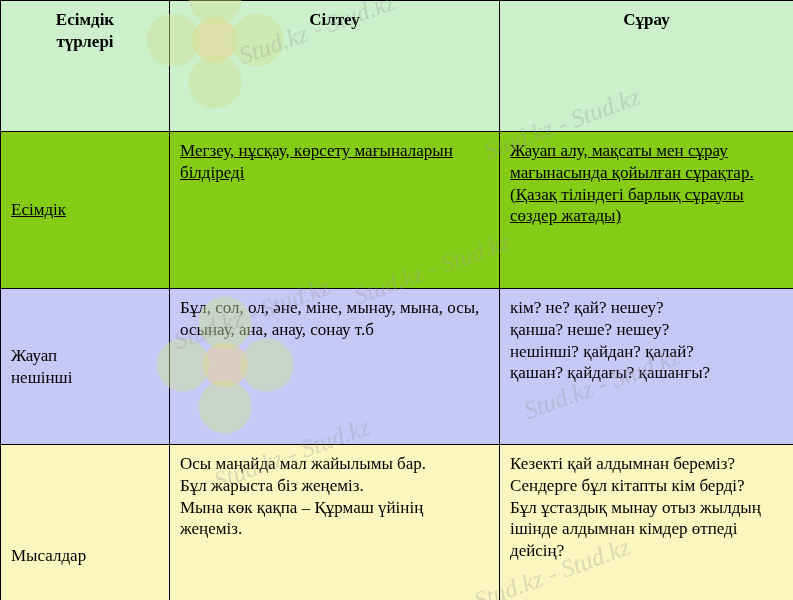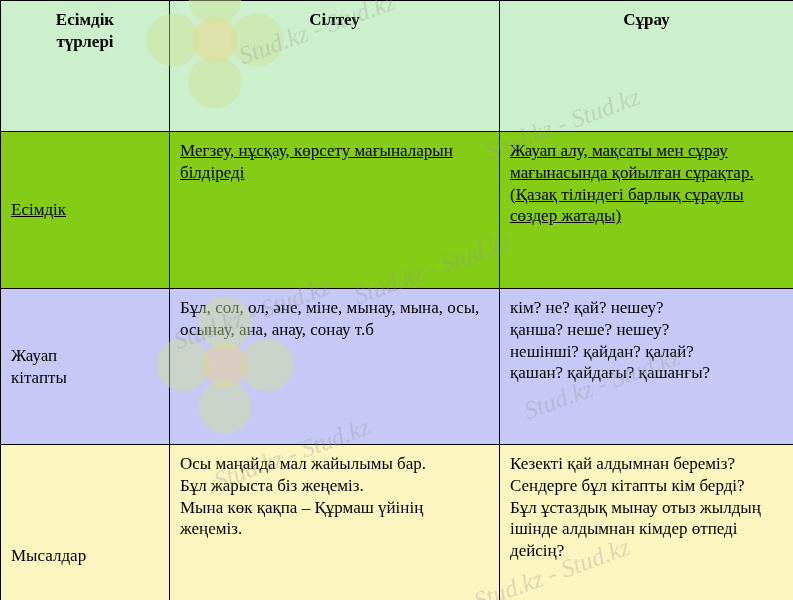--- a/index.html
+++ b/index.html
@@ -120,21 +120,21 @@
 
     <tr class="row-rule">
       <td class="label-cell">Есімдік</td>
       <td class="mid">Мегзеу, нұсқау, көрсету мағыналарын білдіреді</td>
       <td>Жауап алу, мақсаты мен сұрау мағынасында қойылған сұрақтар. (Қазақ тіліндегі барлық сұраулы сөздер жатады)</td>
     </tr>
 
     <tr class="row-make">
       <td class="label-cell">
         <div> Жауап</div>
-        <div>кітапты</div>
+        <div>нешінші</div>
       </td>
       <td class="mid">Бұл, сол, ол, әне, міне, мынау, мына, осы, осынау, ана,  анау, сонау т.б</td>
       <td>
         <div>кім? не? қай? нешеу?</div>
         <div>қанша? неше? нешеу?</div>
         <div>нешінші? қайдан? қалай?</div>
         <div>қашан? қайдағы?  қашанғы?</div>
       </td>
     </tr>
 

